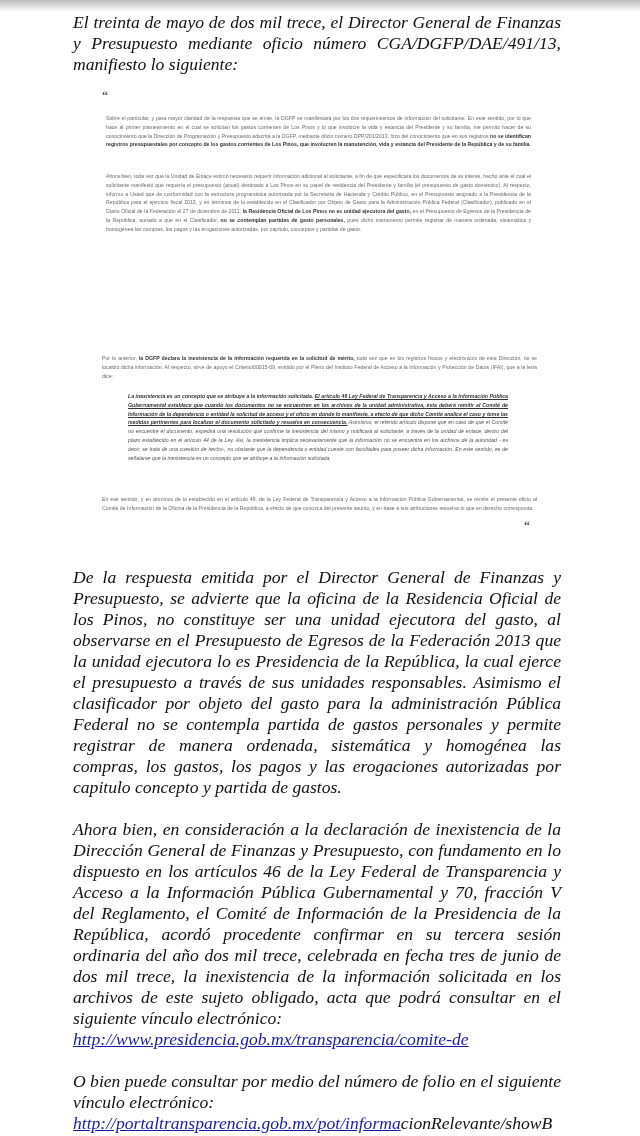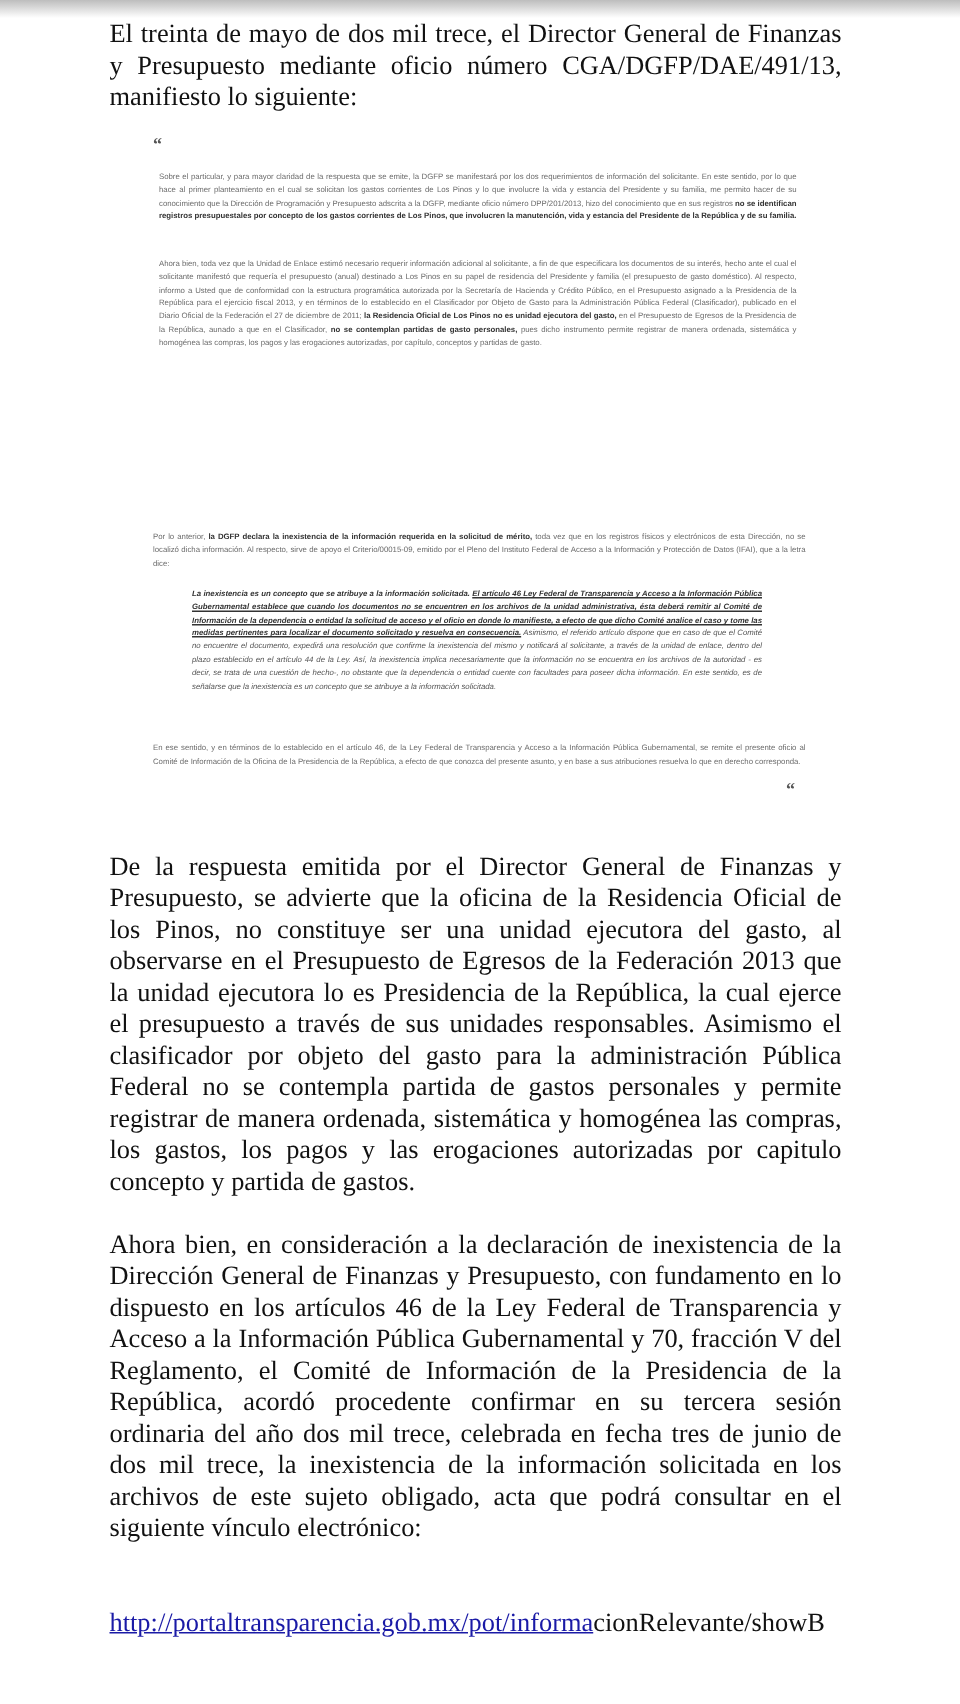--- a/index.html
+++ b/index.html
@@ -10,20 +10,21 @@
     color: #111111;
   }
   .top-shadow {
     position: absolute; left: 0; top: 0; width: 640px; height: 12px;
     background: linear-gradient(#bdbdbd, #ffffff);
   }
   .page { position: absolute; left: 73px; top: 12px; width: 488px; }
   .para {
     font-size: 17.6px; line-height: 21px; text-align: justify; margin: 0;
     text-align-last: auto;
+    font-style: italic;
   }
   .para.p1 { margin-bottom: 0; }
   a.link { color: #1a1aa6; text-decoration: underline; }
   .url-plain { color: #111; }
   
   .scan {
     position: absolute; left: 96px; top: 92px; width: 448px; height: 450px;
     font-family: "Liberation Sans", "DejaVu Sans", sans-serif;
     color: #6b6b6b; font-size: 5.2px; line-height: 8.8px;
   }
@@ -53,20 +54,21 @@
   <p class="sp crit" style="left:32px; top:300px; width:380px;"><span class="lead">La inexistencia es un concepto que se atribuye a la información solicitada.</span> <u>El artículo 46 Ley Federal de Transparencia y Acceso a la Información Pública Gubernamental establece que cuando los documentos no se encuentren en los archivos de la unidad administrativa, ésta deberá remitir al Comité de Información de la dependencia o entidad la solicitud de acceso y el oficio en donde lo manifieste, a efecto de que dicho Comité analice el caso y tome las medidas pertinentes para localizar el documento solicitado y resuelva en consecuencia.</u><span> Asimismo, el referido artículo dispone que en caso de que el Comité no encuentre el documento, expedirá una resolución que confirme la inexistencia del mismo y notificará al solicitante, a través de la unidad de enlace, dentro del plazo establecido en el artículo 44 de la Ley. Así, la inexistencia implica necesariamente que la información no se encuentra en los archivos de la autoridad - es decir, se trata de una cuestión de hecho-, no obstante que la dependencia o entidad cuente con facultades para poseer dicha información. En este sentido, es de señalarse que la inexistencia es un concepto que se atribuye a la información solicitada.</span></p>
   <p class="sp" style="left:6px; top:403px; width:435px;">En ese sentido, y en términos de lo establecido en el artículo 46, de la Ley Federal de Transparencia y Acceso a la Información Pública Gubernamental, se remite el presente oficio al Comité de Información de la Oficina de la Presidencia de la República, a efecto de que conozca del presente asunto, y en base a sus atribuciones resuelva lo que en derecho corresponda.</p>
   <span class="q q-close">“</span>
 </div>
 
 <div class="page" style="top:567px;">
   <p class="para">De la respuesta emitida por el Director General de Finanzas y Presupuesto, se advierte que la oficina de la Residencia Oficial de los Pinos, no constituye ser una unidad ejecutora del gasto, al observarse en el Presupuesto de Egresos de la Federación 2013 que la unidad ejecutora lo es Presidencia de la República, la cual ejerce el presupuesto a través de sus unidades responsables. Asimismo el clasificador por objeto del gasto para la administración Pública Federal no se contempla partida de gastos personales y permite registrar de manera ordenada, sistemática y homogénea las compras, los gastos, los pagos y las erogaciones autorizadas por capitulo concepto y partida de gastos.</p>
   <div style="height:21px"></div>
   <p class="para">Ahora bien, en consideración a la declaración de inexistencia de la Dirección General de Finanzas y Presupuesto, con fundamento en lo dispuesto en los artículos 46 de la Ley Federal de Transparencia y Acceso a la Información Pública Gubernamental y 70, fracción V del Reglamento, el Comité de Información de la Presidencia de la República, acordó procedente confirmar en su tercera sesión ordinaria del año dos mil trece, celebrada en fecha tres de junio de dos mil trece, la inexistencia de la información solicitada en los archivos de este sujeto obligado, acta que podrá consultar en el siguiente vínculo electrónico:</p>
   <div class="para" style="text-align:left">
-    <br>
+    <a class="link" href="#">http://www.presidencia.gob.mx/transparencia/comite-de</a><br>
   </div>
   <div style="height:21px"></div>
+  <p class="para">O bien puede consultar por medio del número de folio en el siguiente vínculo electrónico:</p>
   <div class="para" style="text-align:left; white-space:nowrap">
     <a class="link" href="#">http://portaltransparencia.gob.mx/pot/informa</a><span class="url-plain">cionRelevante/showB</span><br>
     
   </div>
 </div>
 
 </body></html>

